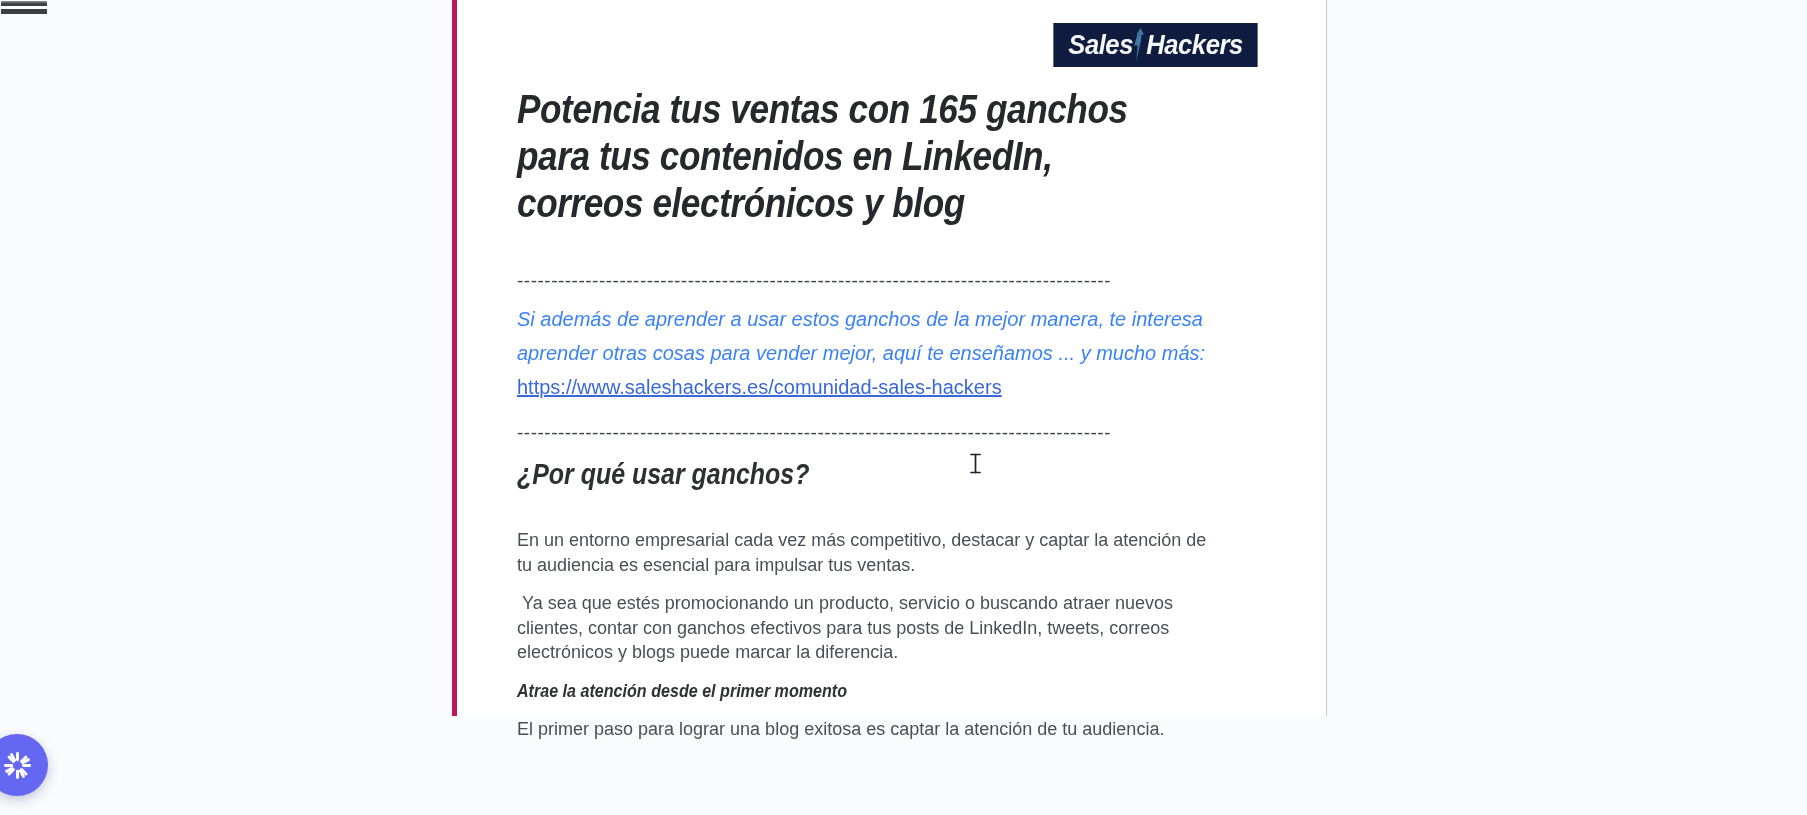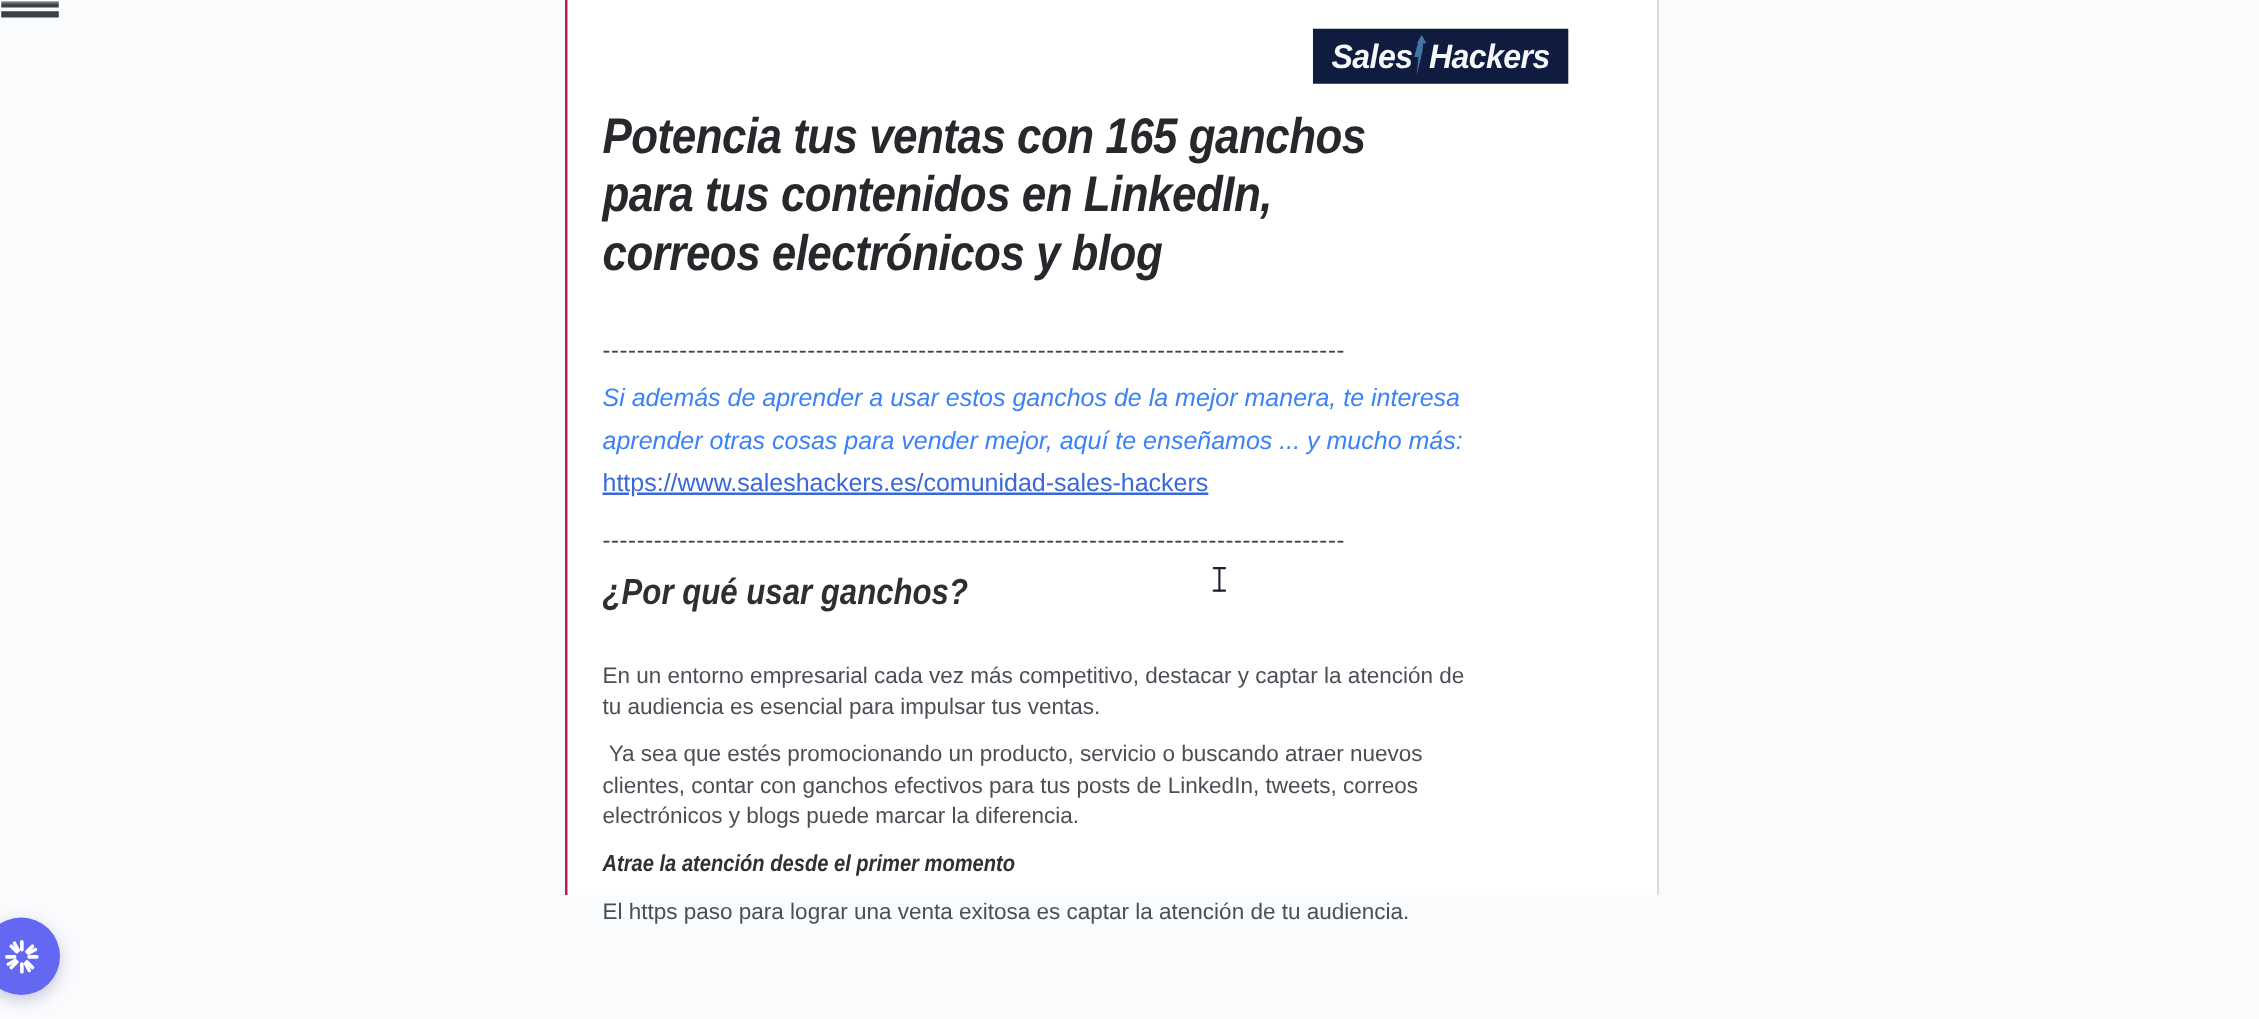--- a/index.html
+++ b/index.html
@@ -12,23 +12,23 @@
 
   
   .hamburger { position: absolute; left: 1px; top: 1px; width: 46px; cursor: pointer; }
   .hamburger .bar1 { width: 46px; height: 5px; background: linear-gradient(180deg, #95989b 0%, #3d4043 55%); margin-bottom: 3px; }
   .hamburger .bar2 { width: 46px; height: 5px; background: #3d4043; }
 
   
   .doc {
     position: absolute; left: 452px; top: 0; width: 875px; height: 716px;
     background: #ffffff;
-    border-left: 2px solid #be185d; border-right: 1px solid #c6c9cd;
+    border-left: 5px solid #be185d; border-right: 1px solid #c6c9cd;
   }
-  .doc-content { position: relative; margin-left: 28px; width: 705px; }
+  .doc-content { position: relative; margin-left: 60px; width: 705px; }
 
   
   .logo {
     position: absolute; left: 591px; top: 23px; width: 215px; height: 44px;
     background: #0f1c3f;
     display: flex; align-items: center; justify-content: center;
     color: #f6f7f9; font-weight: bold; font-style: italic; font-size: 27px;
     letter-spacing: -0.5px;
     transform: scaleX(0.95); transform-origin: center;
   }
@@ -129,21 +129,21 @@
     <div class="h2">¿Por qué usar ganchos?</div>
 
     
     <div class="para p1">En un entorno empresarial cada vez más competitivo, destacar y captar la atención de tu audiencia es esencial para impulsar tus ventas.</div>
     <div class="para p2"> Ya sea que estés promocionando un producto, servicio o buscando atraer nuevos clientes, contar con ganchos efectivos para tus posts de LinkedIn, tweets, correos electrónicos y blogs puede marcar la diferencia.</div>
 
     
     <div class="h3">Atrae la atención desde el primer momento</div>
 
     
-    <div class="para p4">El https paso para lograr una venta exitosa es captar la atención de tu audiencia.</div>
+    <div class="para p4">El primer paso para lograr una blog exitosa es captar la atención de tu audiencia.</div>
   </div>
 </div>
 
 <svg class="ibeam" viewBox="0 0 13 21">
   <g stroke="#1c2030" stroke-width="1.7" fill="none" stroke-linecap="round">
     <path d="M2 1.5 H11"></path>
     <path d="M6.5 1.5 V19.5"></path>
     <path d="M2 19.5 H11"></path>
   </g>
 </svg>

